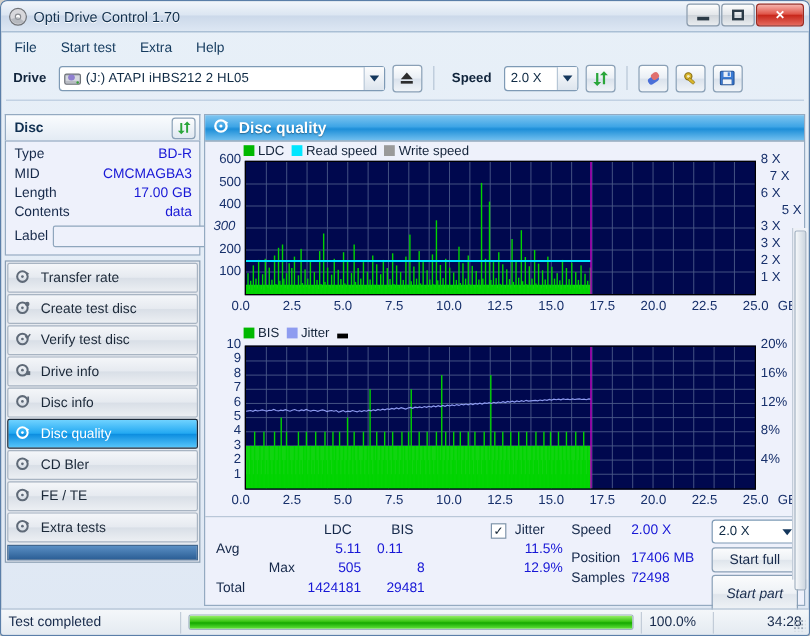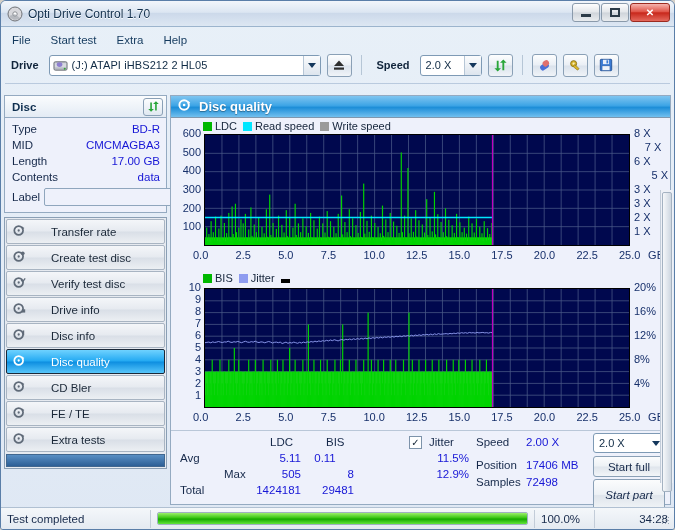--- a/index.html
+++ b/index.html
@@ -126,21 +126,21 @@
     width:21px;height:20px;border:1px solid #8aa0b6;border-radius:3px;
     background: linear-gradient(180deg,#fcfdfe,#dfe7f0);
     display:flex;align-items:center;justify-content:center;
   }
 
   #navlist { margin-top:4px; border:1px solid #8a9fb5; background:#e6eaf0; padding:1px; }
   .navitem {
     height:25px; margin-bottom:1px;
     border:1px solid #a8b4c2; border-radius:2px;
     background: linear-gradient(180deg,#f4f6f9 0%,#e6eaf0 48%,#d9dfe7 52%,#eceff3 100%);
-    display:flex; align-items:center; padding-left:6px; gap:25px;
+    display:flex; align-items:center; padding-left:6px; gap:8px;
     font-size:11.5px; color:#1b2838;
   }
   .navitem.active {
     background: linear-gradient(180deg,#6fd2ff 0%,#23a9f2 48%,#0d8ee0 52%,#57c6fb 100%);
     border-color:#1b2838; color:#fff; font-weight:500;
   }
   .navfill {
     height:13px; margin-top:2px;
     background: linear-gradient(180deg,#5a8fc4,#2c5f96);
     border:1px solid #41678f;
@@ -776,33 +776,33 @@
                   <rect x="316.21" y="108.27" width="1.29" height="3.73" fill="#00d400"></rect>
                   <rect x="317.43" y="89.60" width="1.29" height="22.40" fill="#00d400"></rect>
                 </g>
                 <line x1="0" x2="318.66" y1="84" y2="84" stroke="#00e6ff" stroke-width="1.6"></line>
                 <line x1="318.66" x2="318.66" y1="0" y2="112" stroke="#c000c0" stroke-width="1.3"></line>
               </svg>
           </div>
           <div id="c1-yticks">
               <span class="axis-lbl" style="left: 2px; width: 28px; text-align: right; top: 100.333px;">100</span>
               <span class="axis-lbl" style="left: 2px; width: 28px; text-align: right; top: 81.6667px;">200</span>
-              <span class="axis-lbl" style="left: 2px; width: 28px; text-align: right; top: 63px;">300</span>
+              <span class="axis-lbl" style="left: 2px; width: 28px; text-align: center; top: 63px; font-style: italic;">300</span>
               <span class="axis-lbl" style="left: 2px; width: 28px; text-align: right; top: 44.3333px;">400</span>
               <span class="axis-lbl" style="left: 2px; width: 28px; text-align: right; top: 25.6667px;">500</span>
               <span class="axis-lbl" style="left: 2px; width: 28px; text-align: right; top: 7px;">600</span>
             </div>
           <div id="c1-y2ticks">
               <span class="axis-lbl" style="right: 2px; width: 34px; text-align: left; left: auto; top: 105px;">1 X</span>
               <span class="axis-lbl" style="right: 2px; width: 34px; text-align: left; left: auto; top: 91px;">2 X</span>
               <span class="axis-lbl" style="right: 2px; width: 34px; text-align: left; left: auto; top: 77px;">3 X</span>
               <span class="axis-lbl" style="right: 2px; width: 34px; text-align: left; left: auto; top: 63px;">3 X</span>
               <span class="axis-lbl" style="right: 2px; width: 34px; text-align: right; left: auto; top: 49px;">5 X</span>
               <span class="axis-lbl" style="right: 2px; width: 34px; text-align: left; left: auto; top: 35px;">6 X</span>
-              <span class="axis-lbl" style="right: 0; width: 34px; text-align: center; left: auto; top: 21px; margin-left: 42px;">7 X</span>
+              <span class="axis-lbl" style="right: 12px; width: 34px; text-align: right; left: auto; top: 21px; margin-left: 42px;">7 X</span>
               <span class="axis-lbl" style="right: 2px; width: 34px; text-align: left; left: auto; top: 7px;">8 X</span>
             </div>
           <div id="c1-xticks">
               <span class="axis-lbl" style="left: calc(0% + 22px); top: 129px;">0.0</span>
               <span class="axis-lbl" style="left: calc(10% + 14.7px); top: 129px;">2.5</span>
               <span class="axis-lbl" style="left: calc(20% + 7.4px); top: 129px;">5.0</span>
               <span class="axis-lbl" style="left: calc(30% + 0.1px); top: 129px;">7.5</span>
               <span class="axis-lbl" style="left: calc(40% - 7.2px); top: 129px;">10.0</span>
               <span class="axis-lbl" style="left: calc(50% - 14.5px); top: 129px;">12.5</span>
               <span class="axis-lbl" style="left: calc(60% - 21.8px); top: 129px;">15.0</span>

